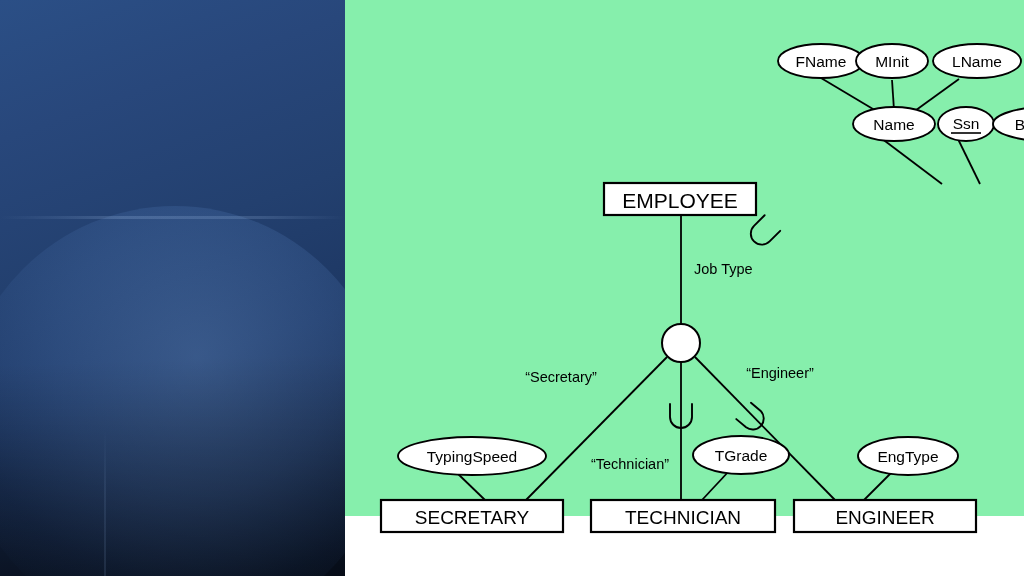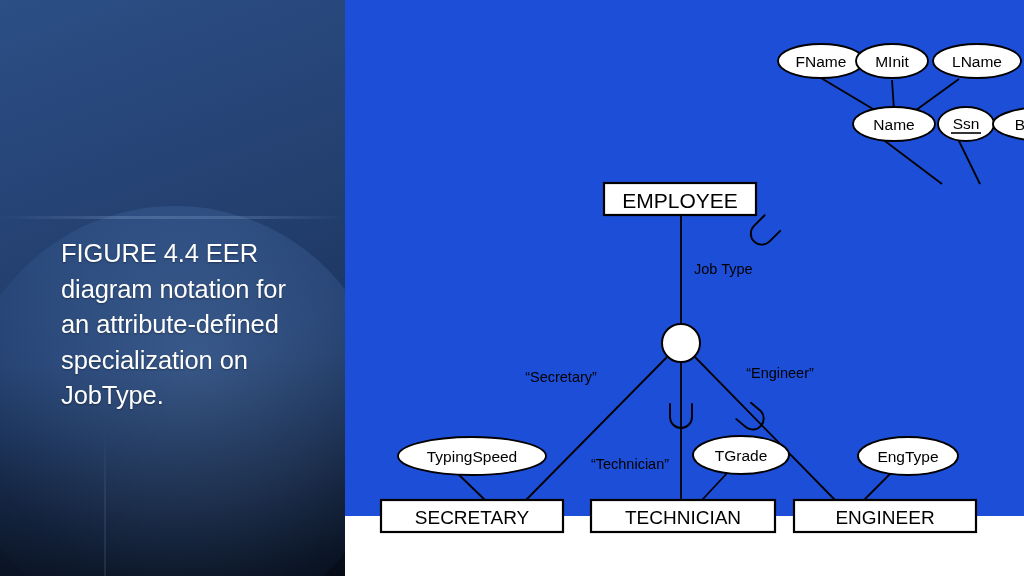--- a/index.html
+++ b/index.html
@@ -96,21 +96,21 @@
     text-shadow: 0 1px 2px rgba(0,0,0,0.35);
   }
 
   
   .diagram-area {
     position: absolute;
     left: 345px;
     top: 0;
     width: 679px;
     height: 516px;
-    background: #1d4ed8;
+    background: #86efac;
   }
   .diagram-svg {
     position: absolute;
     left: 0;
     top: 0;
   }
   .er-ellipse {
     fill: #ffffff;
     stroke: #000000;
     stroke-width: 1.9;
@@ -178,21 +178,20 @@
 </style>
 </head>
 <body>
 
 <div class="slide">
 
   <div class="caption-panel">
     <div class="panel-sheen"></div>
     <div class="panel-band"></div>
     <div class="panel-vline"></div>
-    <div class="caption-text">FIGURE 4.4 EER diagram notation for an attribute-defined specialization on JobType.</div>
   </div>
 
   <div class="diagram-area">
     <svg class="diagram-svg" width="679" height="576" viewBox="0 0 679 576">
 
       <g>
 
         <line class="er-line" x1="476" y1="78" x2="533" y2="112"></line>
 
         <line class="er-line" x1="547" y1="80" x2="549" y2="110"></line>

